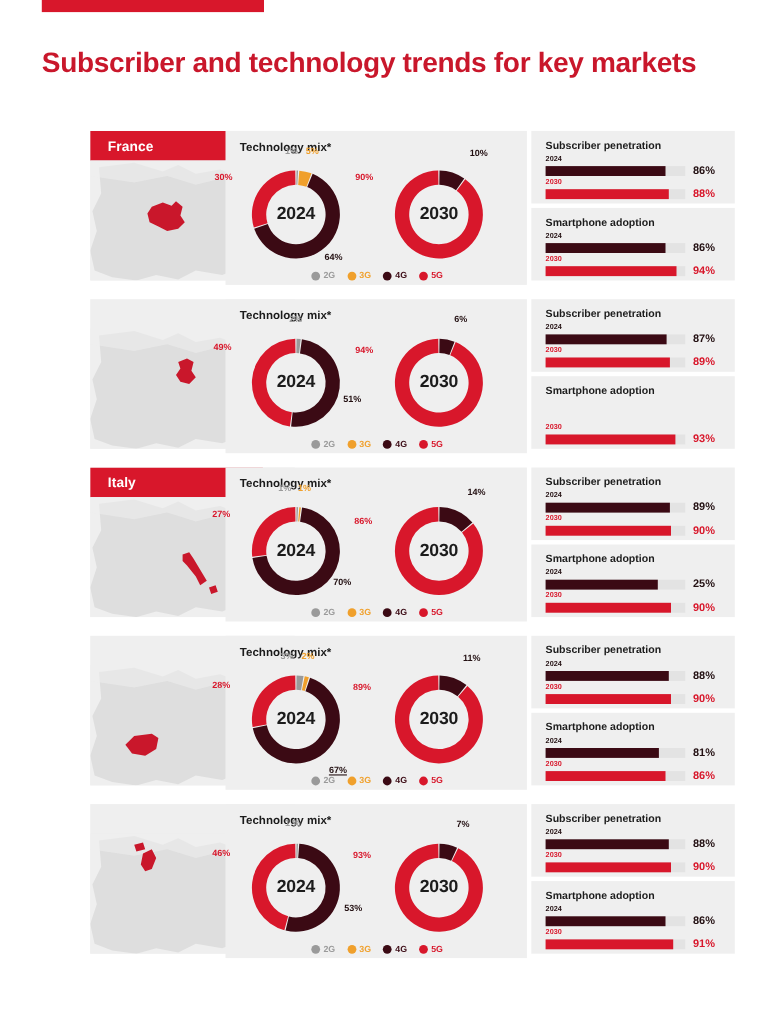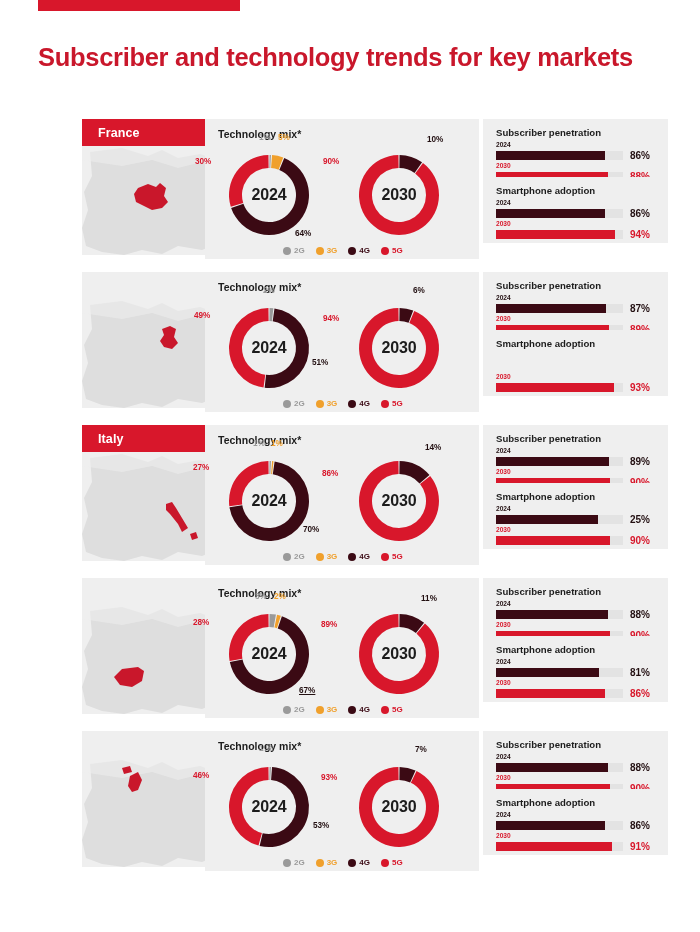--- a/index.html
+++ b/index.html
@@ -79,21 +79,21 @@
 
   
   .panel-bars {
     position: absolute; left: 445px; top: 0; width: 185px; height: 136px;
   }
   .bar-block {
     position: absolute; left: 0; width: 185px; height: 66px;
     background: #efefef;
   }
   .bar-block.b0 { top: 0px; }
-  .bar-block.b1 { top: 58px; padding-left: 26px; }
+  .bar-block.b1 { top: 70px; padding-left: 26px; }
   .bar-title {
     position: absolute; left: 13px; top: 8px;
     font-size: 9.6px; font-weight: bold; color: #1c1c1c;
   }
   .bar-group { position: absolute; left: 13px; width: 160px; }
   .bar-group.g0 { top: 22px; }
   .bar-group.g1 { top: 43px; }
   .bar-year { font-size: 6.6px; font-weight: bold; line-height: 8px; }
   .bar-year.y2024 { color: #231012; }
   .bar-year.y2030 { color: #d8172b; }
@@ -446,21 +446,21 @@
         <svg viewBox="0 0 104 104" aria-hidden="true">
               <path d="M52.55848721356581,12.003899039627832 A40,40 0 0 1 58.94592710667722,12.607689879511682 L56.68850079700712,25.410190668670385 A27,27 0 0 0 52.37697886915692,25.002631851748784 Z" fill="#9a9a9a"></path>
               <path d="M60.04311684583858,12.816990016026239 A40,40 0 0 1 63.82832200176187,13.788865515106252 L59.98411735118926,26.20748422269672 A27,27 0 0 0 57.42910387094104,25.55146826081771 Z" fill="#f0a02c"></path>
               <path d="M64.89062780922045,14.13402959537214 A40,40 0 1 1 12.816990016026239,60.043116845838604 L25.551468260817714,57.429103870941056 A27,27 0 1 0 60.7011737712238,26.440469976876198 Z" fill="#3b0a14"></path>
               <path d="M12.607689879511682,58.94592710667721 A40,40 0 0 1 51.44151278643418,12.003899039627832 L51.62302113084307,25.002631851748784 A27,27 0 0 0 25.410190668670385,56.688500797007116 Z" fill="#d8172b"></path>
             </svg>
         <div class="donut-year">2024</div>
         <span class="dlabel" style="left:38px;top:-10px;color:#9a9a9a;">3%</span>
             <span class="dlabel" style="left:57px;top:-10px;color:#f0a02c;">2%</span>
             <span class="dlabel" style="left:-24px;top:16px;color:#d8172b;">28%</span>
-            <span class="dlabel" style="left:82px;top:84px;color:#231012;text-decoration:underline;">67%</span>
+            <span class="dlabel" style="left:82px;top:94px;color:#231012;text-decoration:underline;">67%</span>
       </div>
 
       <div class="donut donut-2030">
         <svg viewBox="0 0 104 104" aria-hidden="true">
               <path d="M52.55848721356581,12.003899039627832 A40,40 0 0 1 77.06415245457842,20.826481402741035 L68.91830290684044,30.9578749468502 A27,27 0 0 0 52.37697886915692,25.002631851748784 Z" fill="#3b0a14"></path>
               <path d="M77.92479604252523,21.538467698530532 A40,40 0 1 1 51.44151278643418,12.003899039627832 L51.62302113084307,25.002631851748784 A27,27 0 1 0 69.49923732870454,31.43846569650811 Z" fill="#d8172b"></path>
             </svg>
         <div class="donut-year">2030</div>
         <span class="dlabel" style="left:74px;top:-8px;color:#231012;">11%</span>
             <span class="dlabel" style="left:-26px;top:18px;color:#d8172b;">89%</span>

